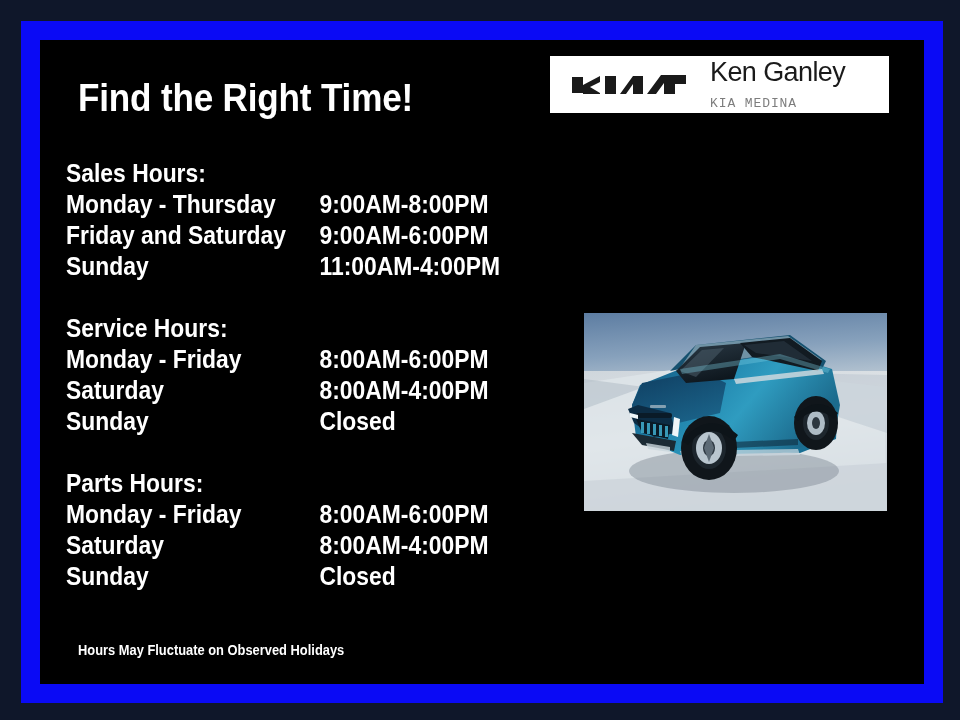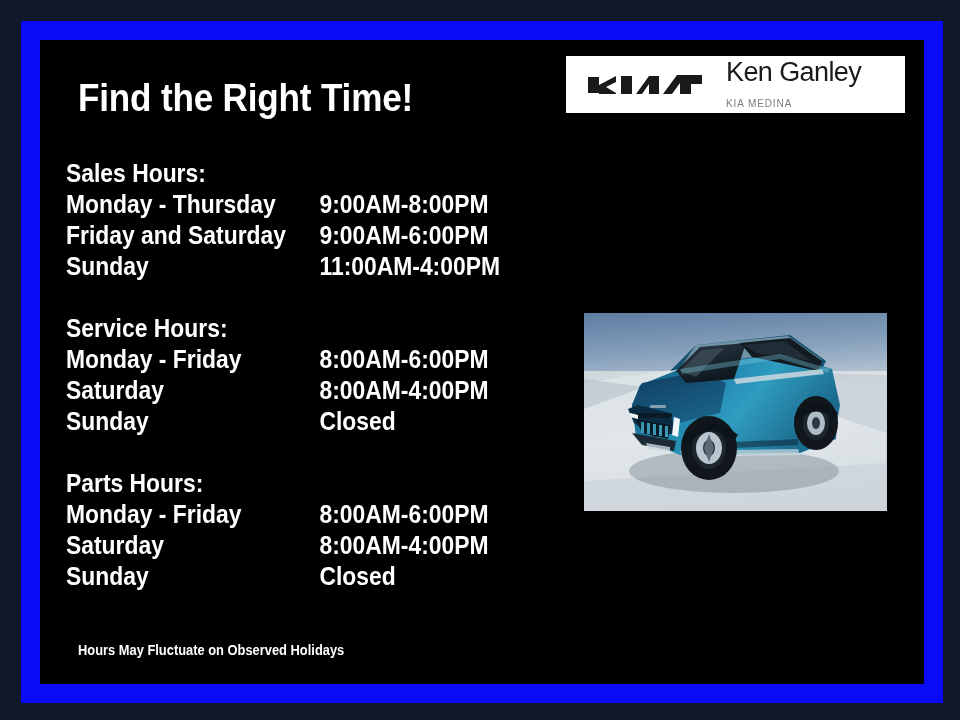--- a/index.html
+++ b/index.html
@@ -117,21 +117,21 @@
     font-weight: bold;
     color: #ffffff;
     transform: scaleX(0.92);
     transform-origin: left top;
     white-space: nowrap;
   }
 
   
   #logo-banner {
     position: absolute;
-    left: 566px;
+    left: 550px;
     top: 56px;
     width: 339px;
     height: 57px;
     background: #ffffff;
     display: flex;
     align-items: center;
   }
   #kia-mark {
     margin-left: 18px;
     width: 122px;
@@ -147,25 +147,26 @@
   #dealer-name {
     font-size: 27px;
     line-height: 27px;
     font-weight: normal;
     color: #1a1a1a;
     letter-spacing: -0.6px;
     white-space: nowrap;
   }
   #dealer-sub {
     margin-top: 12px;
-    font-size: 10px;
+    font-size: 13px;
     line-height: 12px;
     color: #7d7d7d;
     letter-spacing: 0.9px;
     white-space: nowrap;
+    font-family: Liberation Mono, monospace;
   }
 
   
   #vehicle-photo {
     position: absolute;
     left: 584px;
     top: 313px;
     width: 303px;
     height: 198px;
     overflow: hidden;

